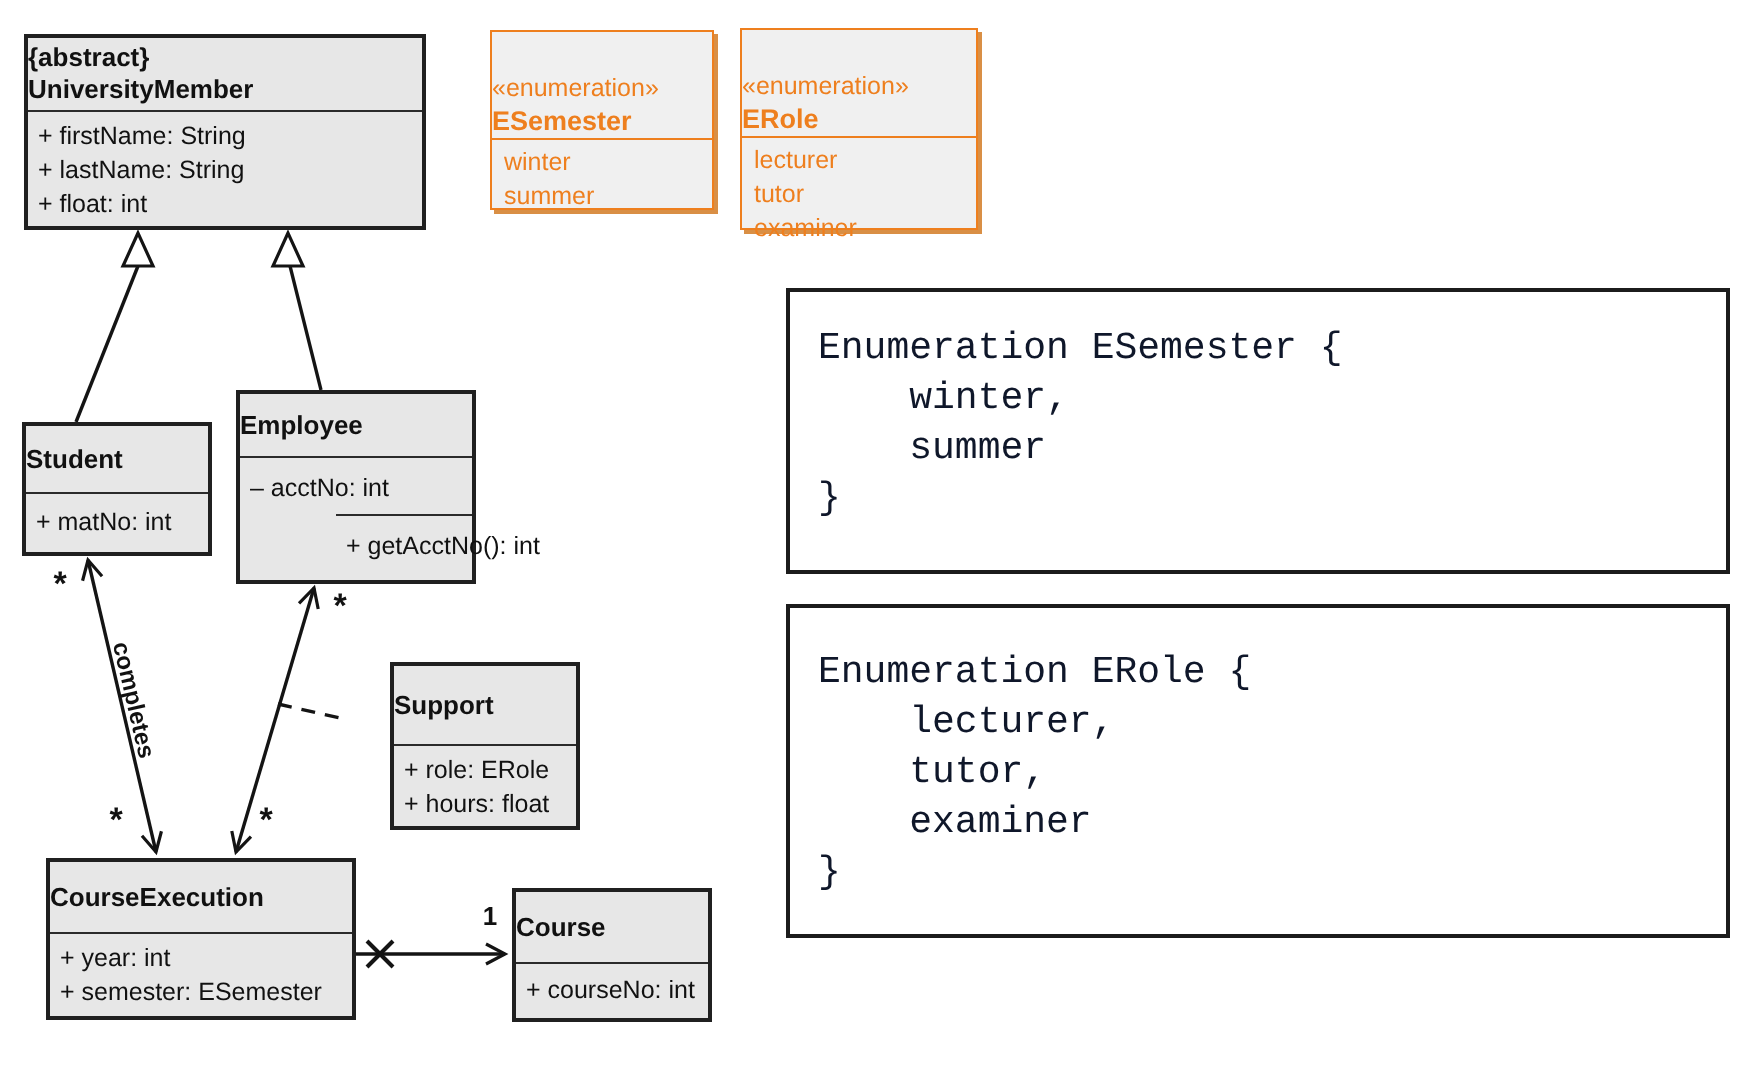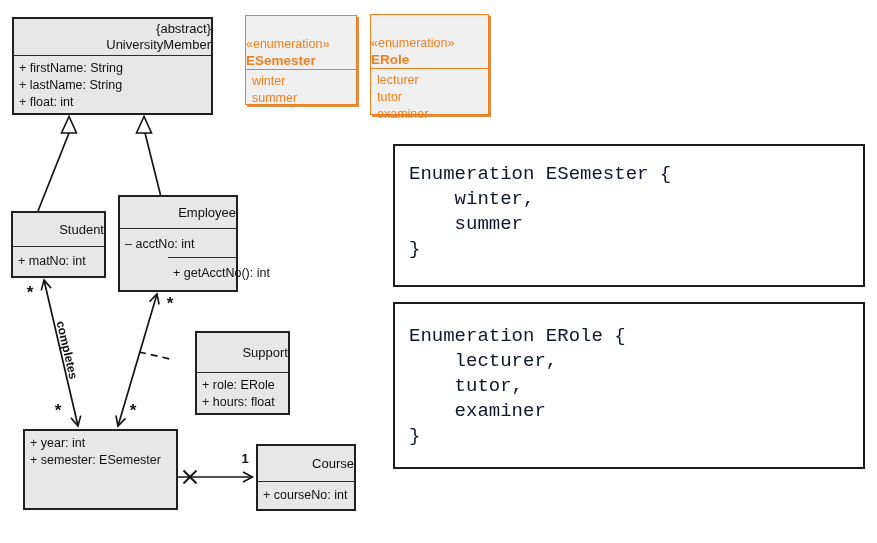--- a/index.html
+++ b/index.html
@@ -7,21 +7,21 @@
     position:relative;width:877px;height:543px;background:#ffffff;overflow:hidden;
     font-family:"Liberation Sans",sans-serif;color:#111;
   }
   
   .uml-box{
     position:absolute;box-sizing:border-box;background:#e7e7e7;
     border:2px solid #202020;display:flex;flex-direction:column;
   }
   .uml-title{
     box-sizing:border-box;display:flex;flex-direction:column;justify-content:center;
-    text-align:right;font-weight:normal;font-size:13px;line-height:16px;
+    text-align:left;font-weight:bold;font-size:13px;line-height:16px;
     border-bottom:1.5px solid #2b2b2b;flex:0 0 auto;
   }
   .uml-compart{box-sizing:border-box;padding:4px 5px 2px 5px;font-size:12.5px;line-height:17px;flex:1 1 auto;}
   .uml-compart.ops{border-top:1.5px solid #2b2b2b;flex:0 0 auto;}
   .attr{white-space:nowrap;}
   
   .enum-box{
     position:absolute;box-sizing:border-box;background:#f0f0f0;
     border:1.5px solid #ee7f1e;box-shadow:2px 2px 0 0 #d98f45;
     display:flex;flex-direction:column;color:#ee7f1e;
@@ -150,20 +150,23 @@
     <div class="uml-title" style="height:40px;">
       <div>Support</div>
     </div>
     <div class="uml-compart">
       <div class="attr">+ role: ERole</div>
       <div class="attr">+ hours: float</div>
     </div>
   </div>
 
   <div class="uml-box" style="left:23px;top:429px;width:155px;height:81px;">
+    <div class="uml-title" style="height:36px;">
+      <div>CourseExecution</div>
+    </div>
     <div class="uml-compart">
       <div class="attr">+ year: int</div>
       <div class="attr">+ semester: ESemester</div>
     </div>
   </div>
 
   <div class="uml-box" style="left:256px;top:444px;width:100px;height:67px;">
     <div class="uml-title" style="height:36px;">
       <div>Course</div>
     </div>

